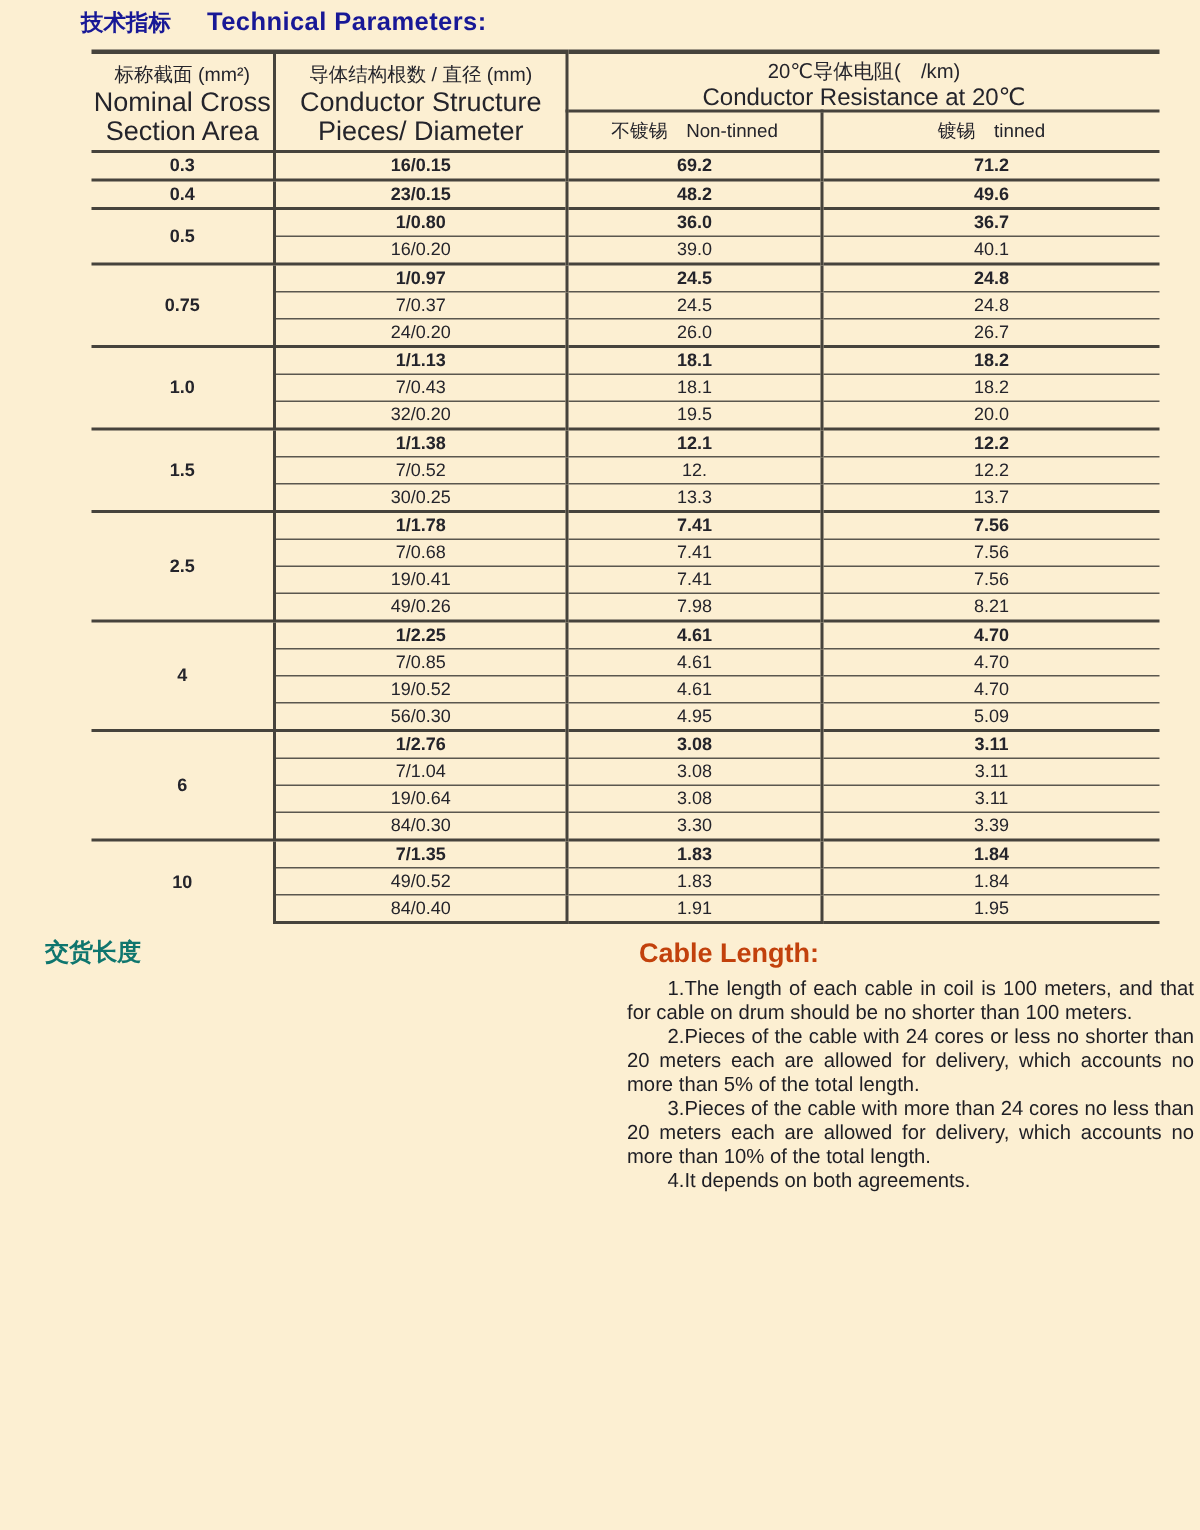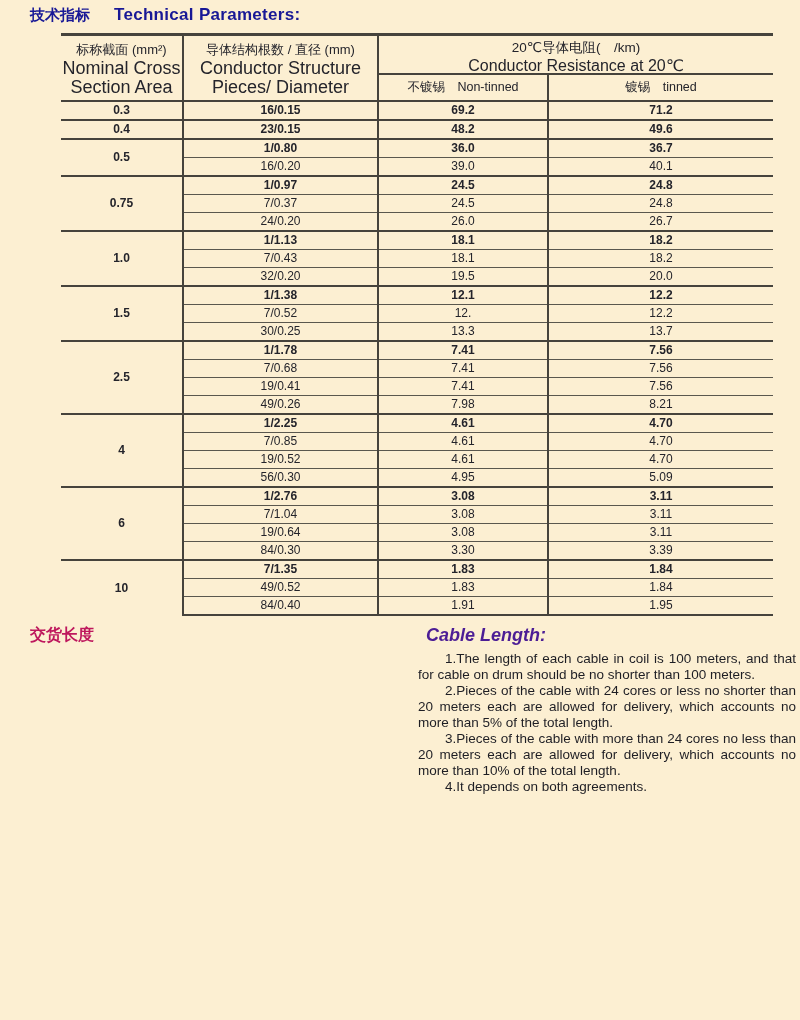--- a/index.html
+++ b/index.html
@@ -5,21 +5,21 @@
   html,body { margin:0; padding:0; }
   body {
     width:800px; height:1020px;
     background:#fcefd2;
     font-family:"Liberation Sans","DejaVu Sans",sans-serif;
     position:relative;
     overflow:hidden;
   }
   
   .title-row { position:absolute; top:5px; left:30px; display:flex; align-items:baseline; }
-  .t-zh { font-size:15px; font-weight:bold; color:#181896; }
+  .t-zh { font-size:15px; font-weight:bold; color:#181896;margin-left:24px; }
   .t-en { font-size:17px; font-weight:bold; color:#181896; margin-left:24px; letter-spacing:.3px; }
 
   
   table.params {
     position:absolute; top:33px; left:61px; width:712px;
     border-collapse:collapse; table-layout:fixed;
   }
   .params th, .params td {
     font-weight:normal; text-align:center; color:#24242b; padding:0;
   }
@@ -37,22 +37,22 @@
   tbody tr.group-start td { border-top:2px solid #46433c;font-weight:bold; }
   tbody td.c1 { border-right:2px solid #46433c; vertical-align:middle; }
   tbody td.c2 { border-right:2px solid #46433c; }
   tbody td.c3 { border-right:2px solid #46433c; }
   tbody tr:last-child td { border-bottom:2.5px solid #46433c; }
 
   
   .bottom { position:absolute; top:625px; left:0; width:800px; display:flex; }
   .col-zh { margin-left:30px; width:382px; }
   .col-en { margin-left:6px;  width:378px; }
-  .h-zh { font-size:16px; font-weight:bold; color:#be185d; }
-  .h-en { font-size:18px; font-weight:bold; color:#4c1d95; padding-left:8px;font-style:italic; }
+  .h-zh { font-size:16px; font-weight:bold; color:#0f766e; }
+  .h-en { font-size:18px; font-weight:bold; color:#c2410c; padding-left:8px; }
   .paras-zh { margin-top:38px; font-size:14.5px; line-height:25px; color:#26262e; text-align:justify; }
   .paras-en { margin-top:5px;  font-size:13.5px; line-height:16px; color:#1e1e24; text-align:justify; }
   .paras-zh p, .paras-en p { margin:0; text-indent:2em; }
 </style>
 </head>
 <body>
 
 <div class="title-row">
   <span class="t-zh">技术指标</span>
   <span class="t-en">Technical Parameters:</span>

